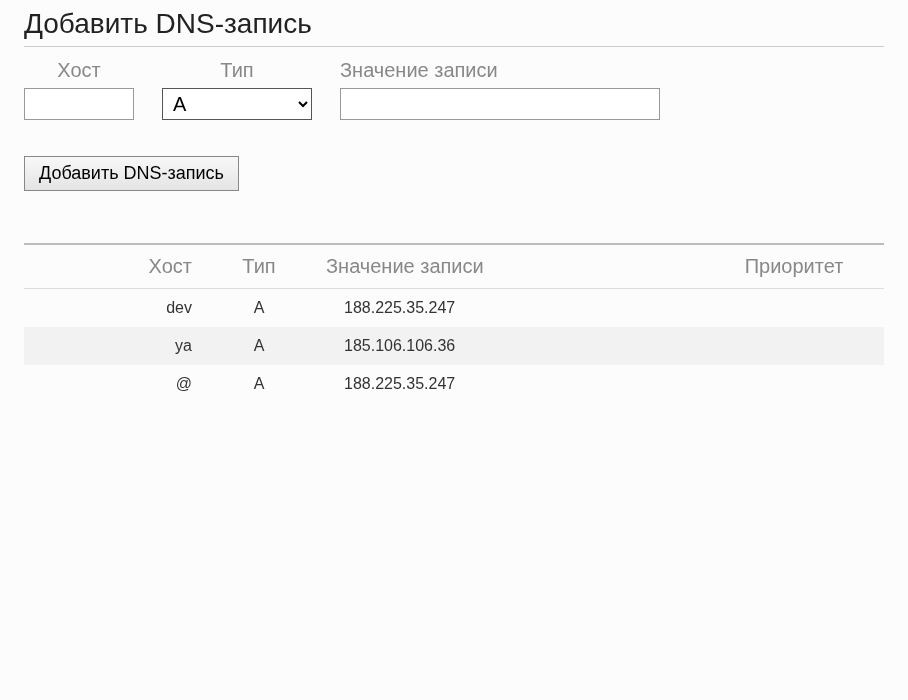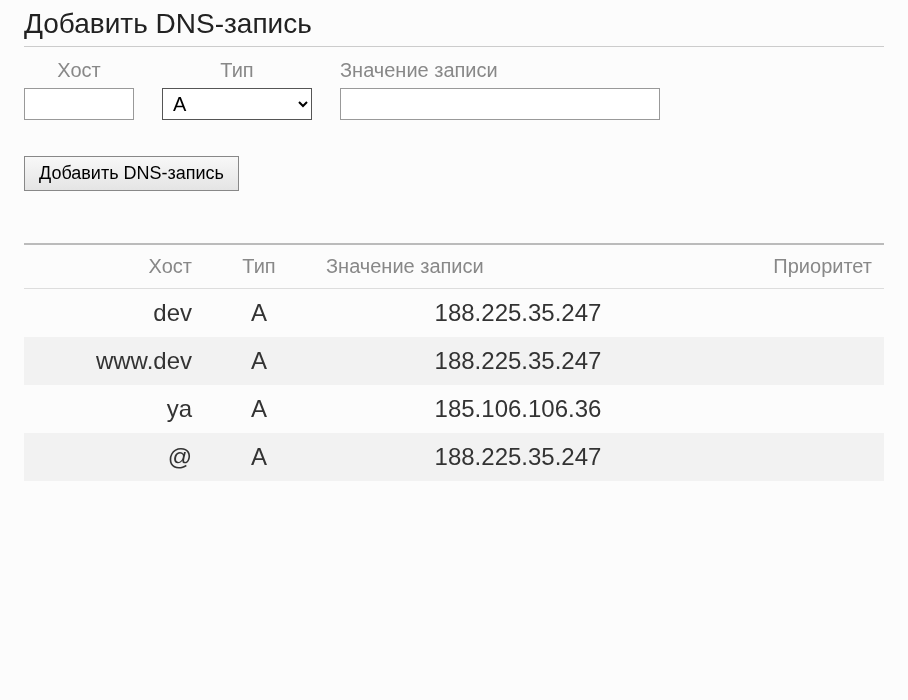--- a/index.html
+++ b/index.html
@@ -84,28 +84,28 @@
       font-weight: 400;
       color: #888;
       padding: 10px 12px;
       border-top: 2px solid #bbb;
       border-bottom: 1px solid #ddd;
       background: #fcfcfc;
     }
     .records-table th.col-host { text-align: right; width: 180px; }
     .records-table th.col-type { text-align: center; width: 110px; }
     .records-table th.col-value { text-align: left; }
-    .records-table th.col-priority { text-align: right; width: 180px; }
+    .records-table th.col-priority { text-align: center; width: 180px; }
     .records-table tbody td {
-      font-size: 24px;
+      font-size: 16px;
       padding: 10px 12px;
     }
     .records-table td.cell-host { text-align: right; color: #333; }
     .records-table td.cell-type { text-align: center; color: #333; }
-    .records-table td.cell-value { text-align: center; color: #333; padding-left: 30px;}
+    .records-table td.cell-value { text-align: left; color: #333; padding-left: 30px;}
     .records-table td.cell-priority { text-align: right; }
     .records-table tbody tr:nth-child(even) { background: #f2f2f2; }
     .records-table tbody tr:nth-child(odd) { background: #fcfcfc; }
   </style>
 </head>
 <body>
 
 <section>
   <h2>Добавить DNS-запись</h2>
   <hr class="divider">
@@ -141,26 +141,20 @@
       </tr>
     </thead>
     <tbody id="records-body">
     <tr>
           <td class="cell-host">dev</td>
           <td class="cell-type">A</td>
           <td class="cell-value">188.225.35.247</td>
           <td class="cell-priority"></td>
         </tr>
         <tr>
-          <td class="cell-host">www.dev</td>
-          <td class="cell-type">A</td>
-          <td class="cell-value">188.225.35.247</td>
-          <td class="cell-priority"></td>
-        </tr>
-        <tr>
           <td class="cell-host">ya</td>
           <td class="cell-type">A</td>
           <td class="cell-value">185.106.106.36</td>
           <td class="cell-priority"></td>
         </tr>
         <tr>
           <td class="cell-host">@</td>
           <td class="cell-type">A</td>
           <td class="cell-value">188.225.35.247</td>
           <td class="cell-priority"></td>

